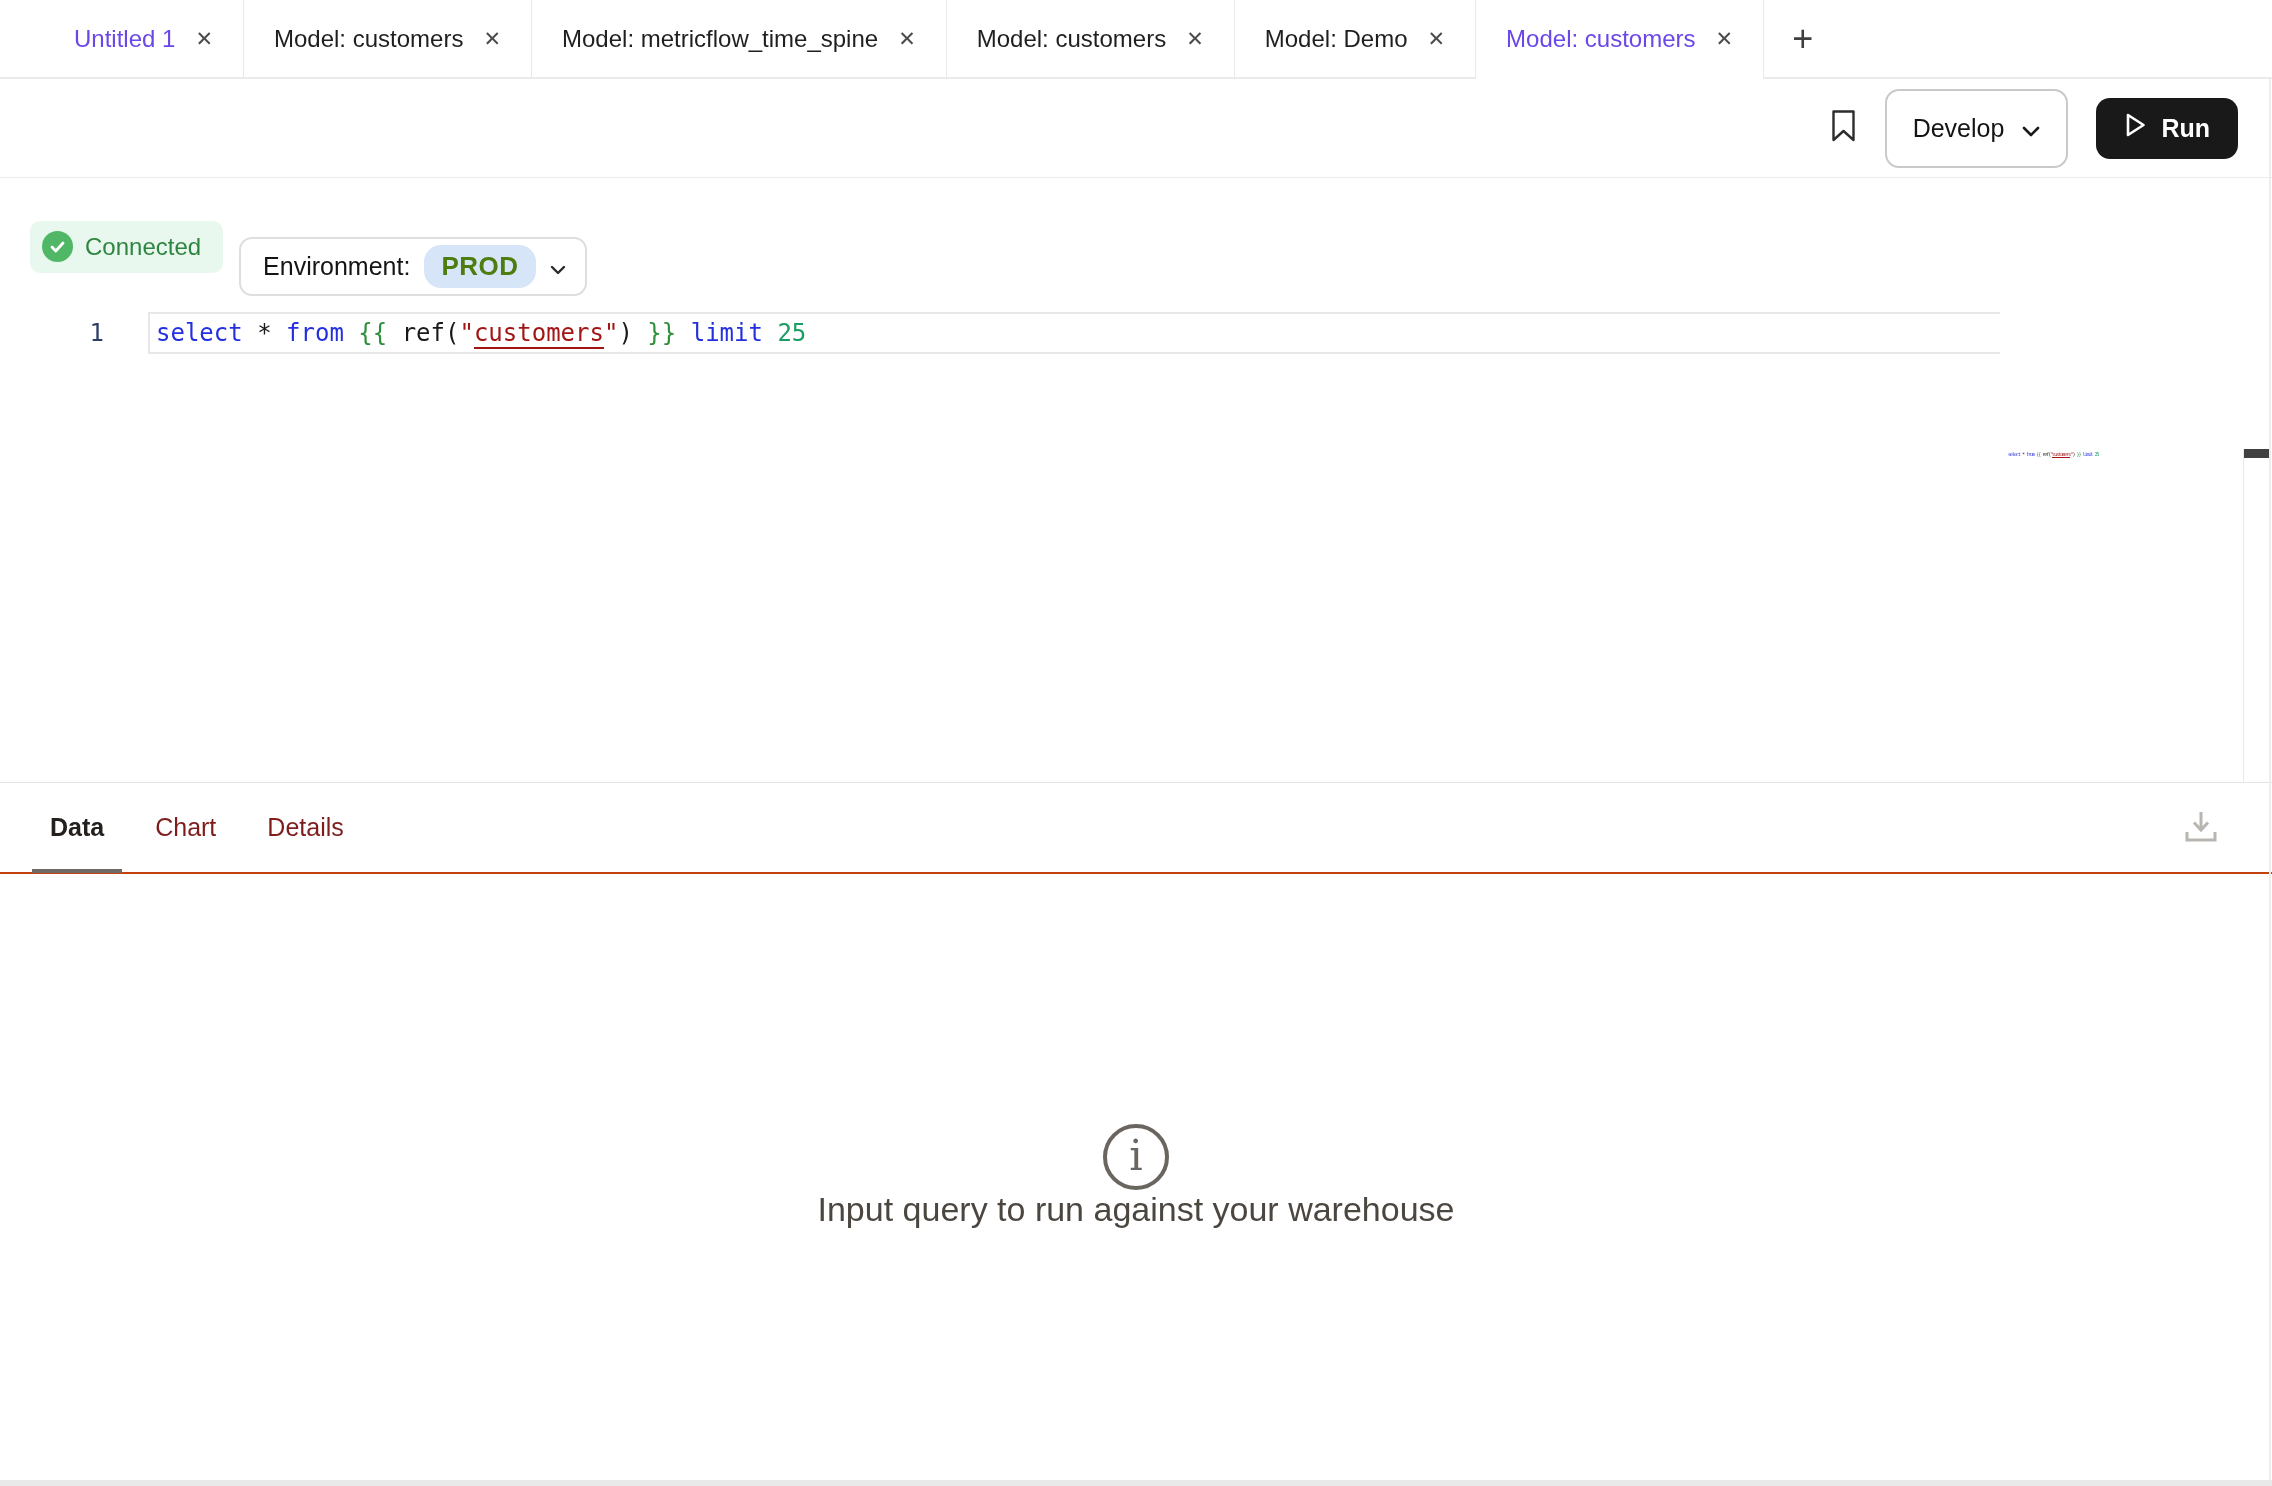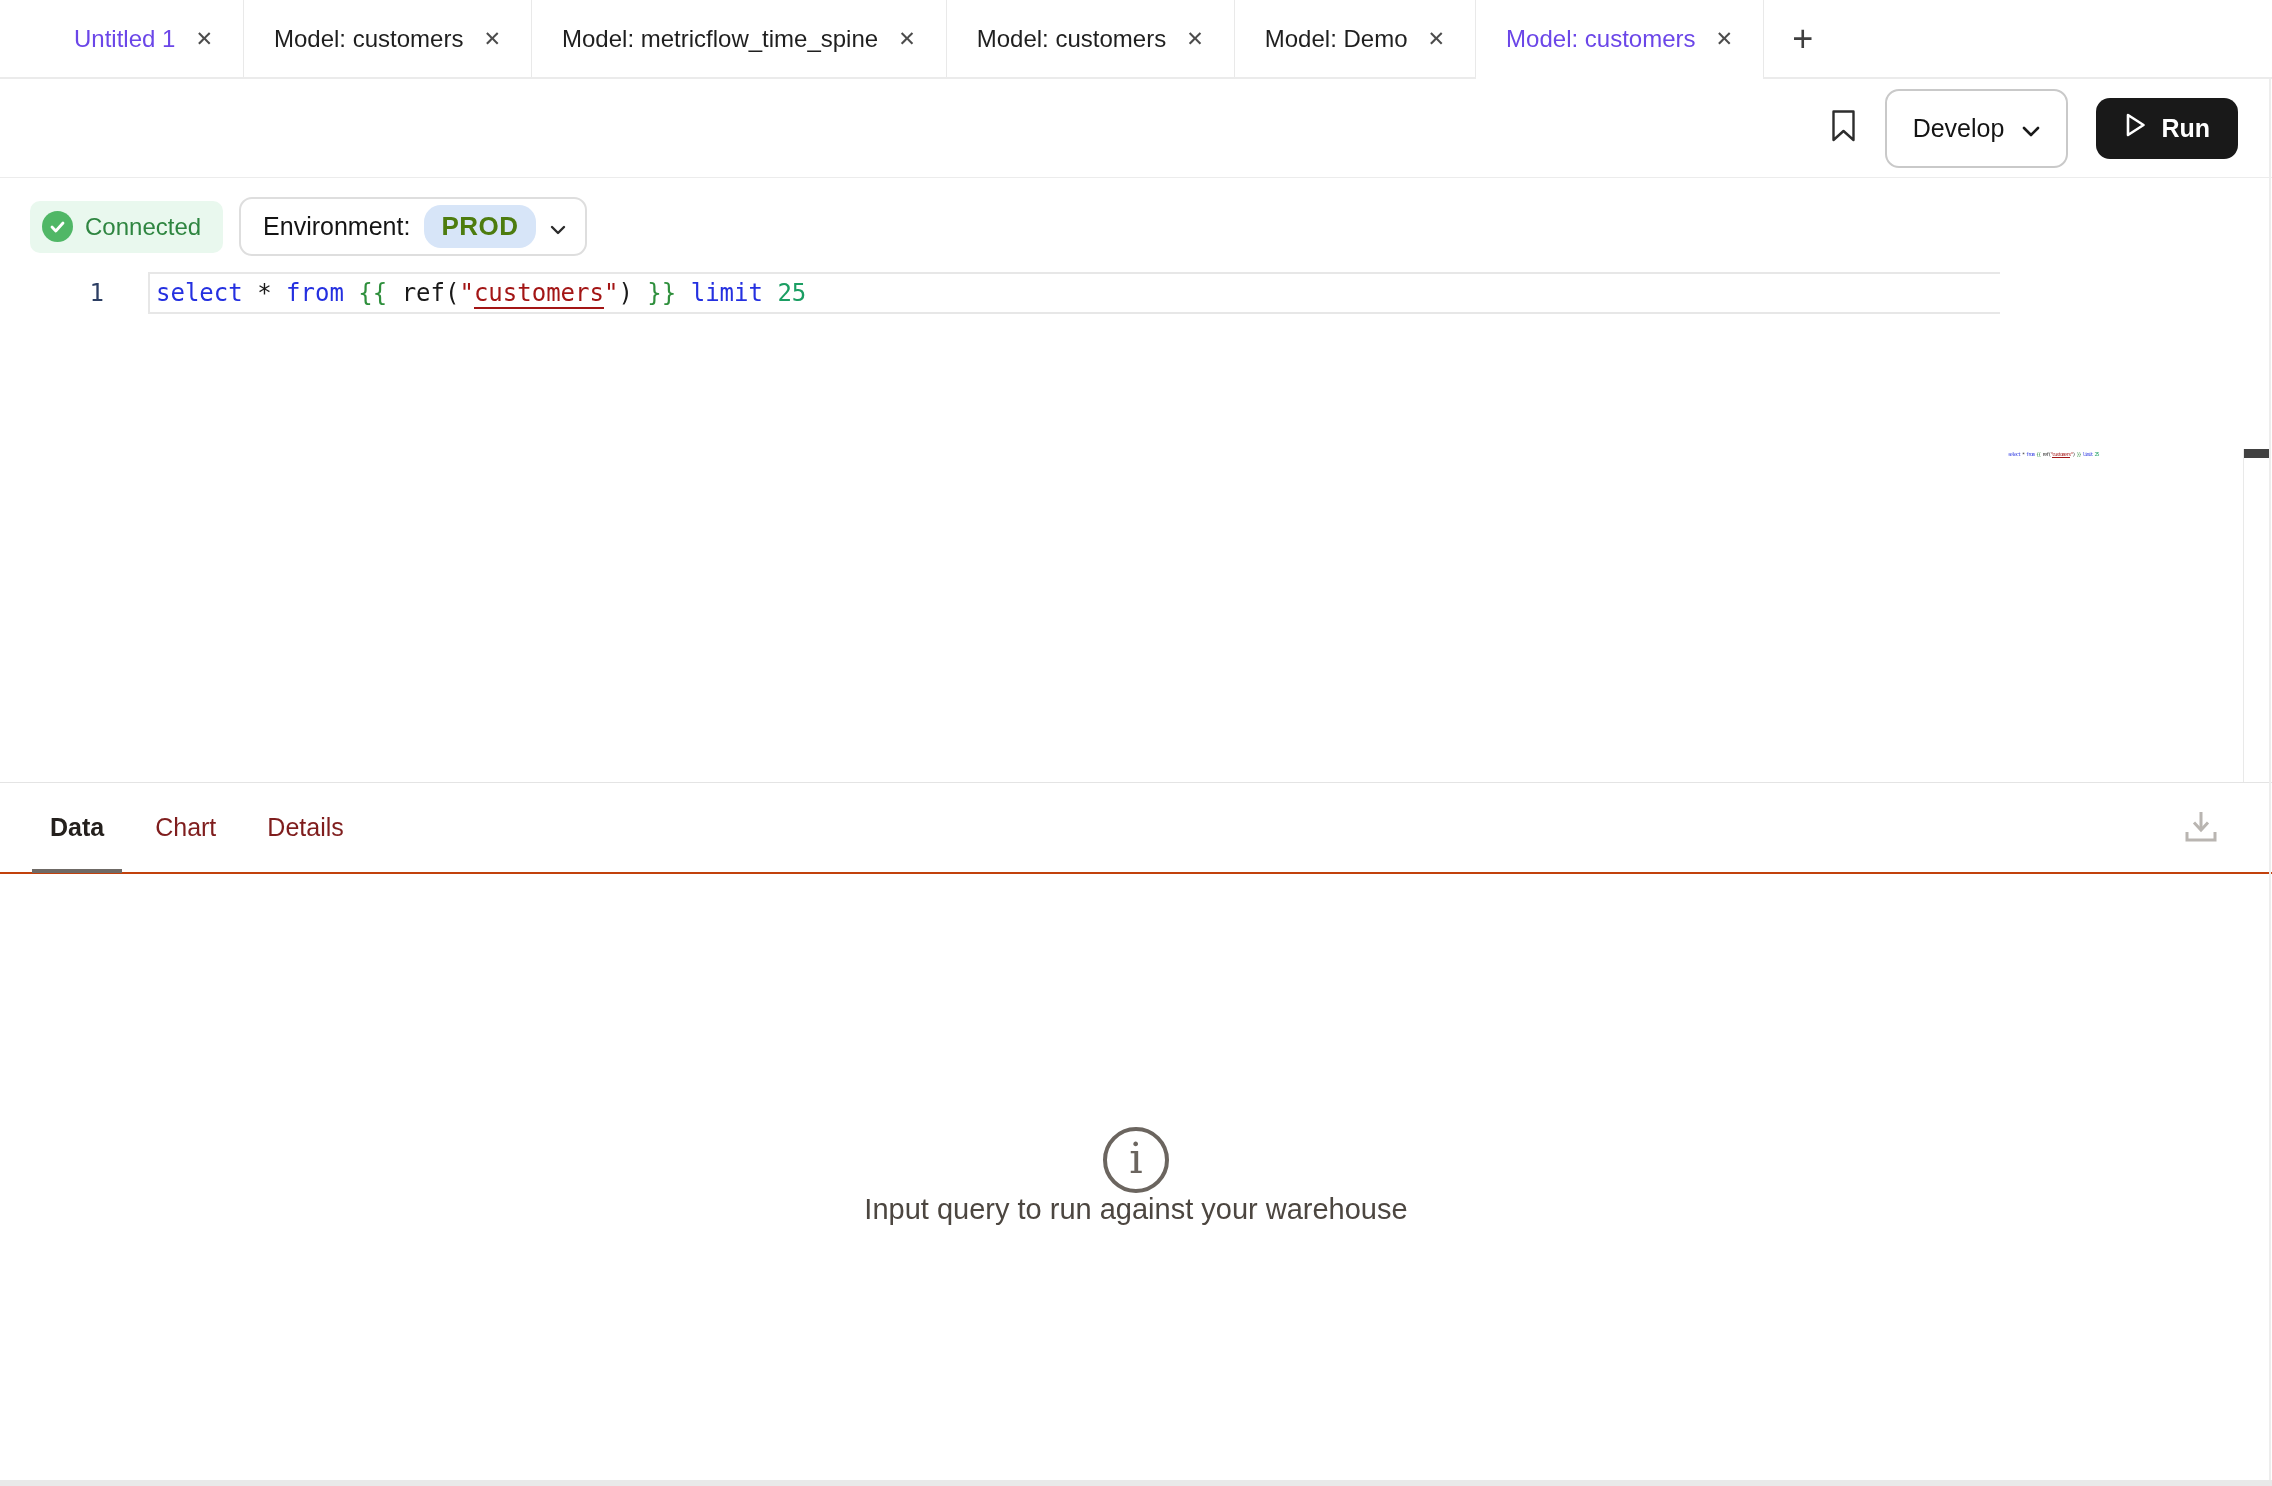--- a/index.html
+++ b/index.html
@@ -38,21 +38,21 @@
   .editor{position:relative;height:604px;background:#fff;}
   .status-row{display:flex;align-items:center;gap:16px;padding:19px 0 0 30px;}
   .connected-badge{
     display:flex;align-items:center;gap:12px;height:52px;padding:0 22px 0 12px;
     background:var(--connected-bg,#e9f8ee);border-radius:10px;
     color:var(--connected-green,#2e8540);font-size:24px;font-weight:500;
   }
   .check-circle{width:31px;height:31px;border-radius:50%;background:#50b766;display:flex;align-items:center;justify-content:center;}
   .env-select{
     display:flex;align-items:center;gap:14px;height:59px;padding:0 19px 0 22px;
-    border:2px solid #dedede;border-radius:13px;background:#fff;font-size:25px;color:#141414;
+    border:2px solid #dedede;border-radius:13px;background:#fff;font-size:25px;color:#141414;margin-top:40px;
   }
   .env-pill{
     background:var(--env-pill-bg,#d7e5f8);border-radius:17px;padding:6px 17px;
     font-size:26px;font-weight:700;letter-spacing:.5px;color:#4d7c0f;
   }
   .code-row{display:flex;margin-top:16px;font-family:"DejaVu Sans Mono",monospace;font-size:24px;line-height:34px;}
   .gutter{flex:0 0 104px;box-sizing:border-box;text-align:right;color:var(--line-number,#2c3e63);padding-top:4px;}
   .active-line{
     box-sizing:border-box;width:1852px;margin-left:44px;
     border-top:2px solid #e7e7e7;border-bottom:2px solid #e7e7e7;border-left:2px solid #e7e7e7;
@@ -80,21 +80,21 @@
   .rtab{display:flex;align-items:center;padding:0 18px;font-size:25px;color:#7f1d1d;position:relative;cursor:pointer;}
   .rtab.active{color:#24201d;font-weight:700;}
   .rtab.active::after{content:'';position:absolute;left:0;right:0;bottom:-1px;height:4px;background:#6f6a66;}
   .download-btn{position:absolute;right:50px;top:50%;transform:translateY(-50%);display:flex;}
   .empty{height:605px;display:flex;flex-direction:column;align-items:center;justify-content:center;}
   .info-circle{
     box-sizing:border-box;width:66px;height:66px;border:4px solid #6b655f;border-radius:50%;
     display:flex;align-items:center;justify-content:center;
     font-family:"DejaVu Serif",serif;font-size:42px;color:#6b655f;padding-bottom:3px;
   }
-  .empty-msg{font-size:29px;font-weight:500;color:#4c4640;}
+  .empty-msg{font-size:34px;font-weight:500;color:#4c4640;}
 
   .bottombar{position:absolute;left:0;top:1480px;width:2272px;height:6px;background:#e9e9e9;}
 </style>
 </head>
 <body>
 
 <div id="app">
 
   <div class="tabbar">
     <div class="tab-strip">

